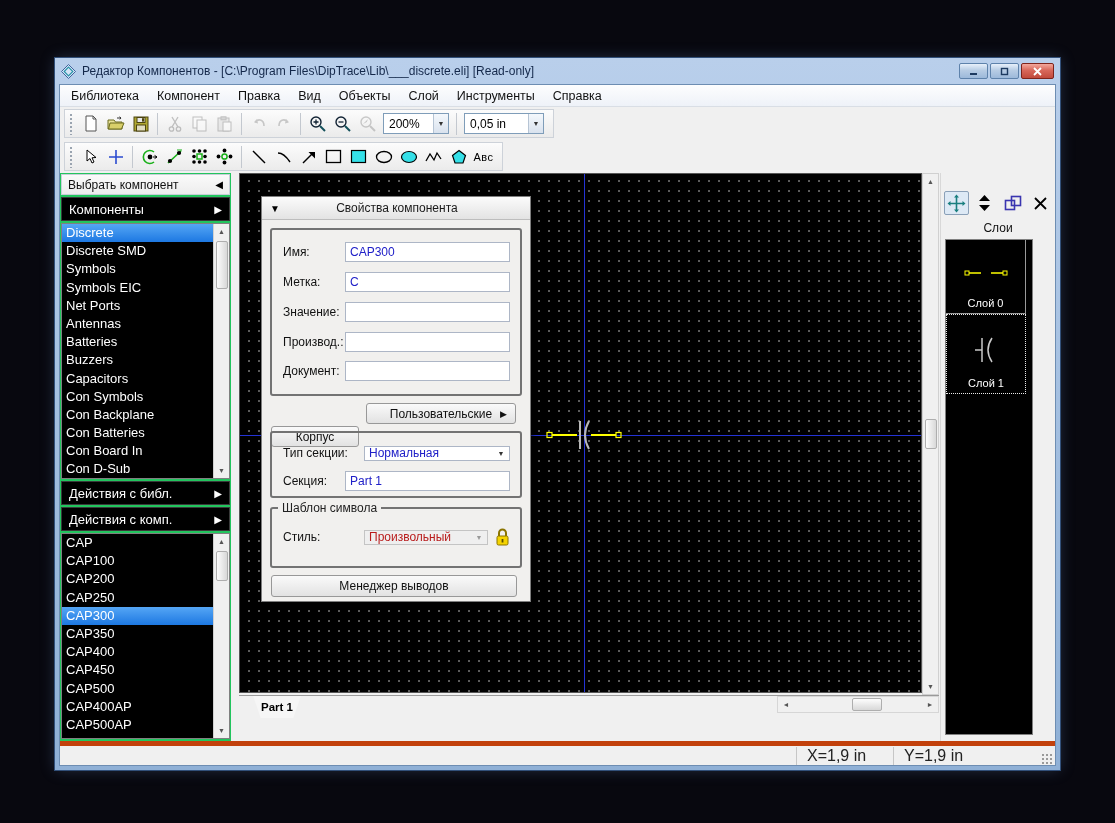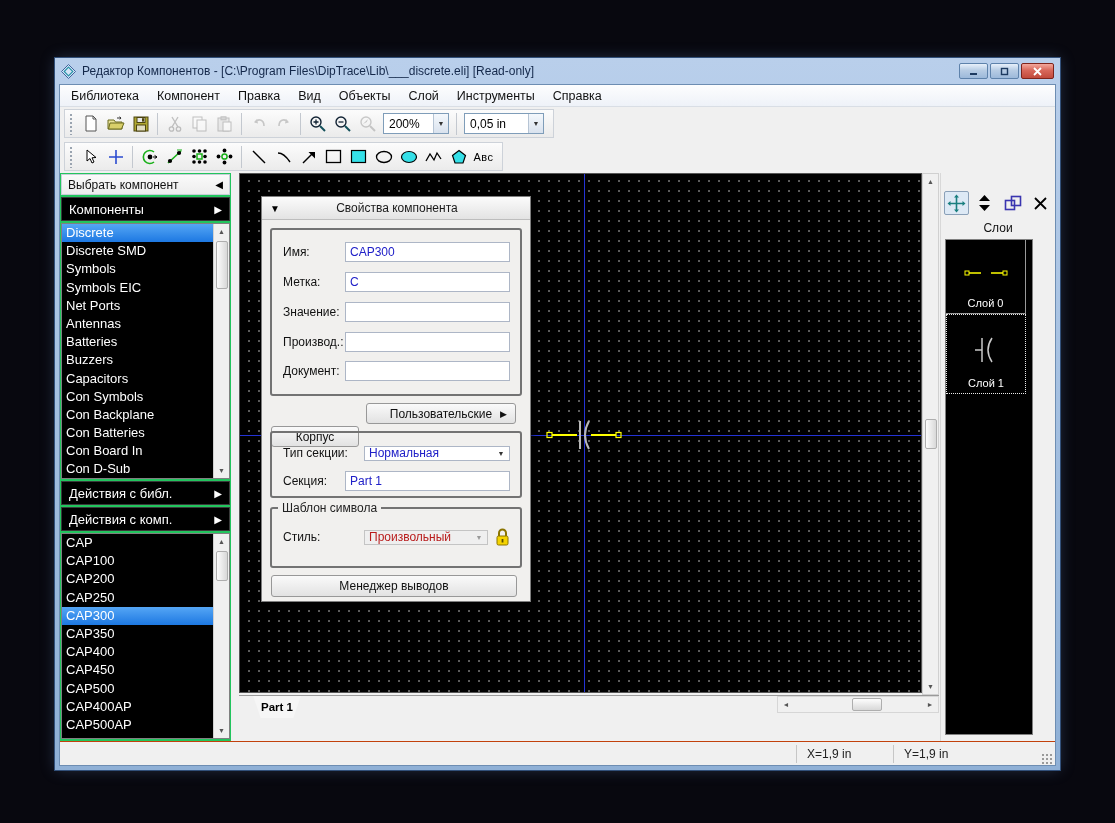--- a/index.html
+++ b/index.html
@@ -110,21 +110,21 @@
   .mini-btn.pressed { border:1px solid #8aa0b8; background:#dde9f5; border-radius:2px; }
   .layers-title { text-align:center; font-size:12px; color:#111; margin:6px 0 4px; }
   .layers-box { margin:0 22px 6px 4px; flex:1; background:#000; border:1px solid #808080; position:relative; }
   .layer-thumb { width:80px; height:74px; position:relative; display:flex; flex-direction:column; align-items:center; justify-content:flex-end;
                  border-right:1px solid #9a9a9a; border-bottom:1px solid #9a9a9a; }
   .layer-thumb.selected { height:80px; border:1px dotted #e8e8e8; }
   .layer-thumb .glyph { position:absolute; top:45%; left:50%; transform:translate(-50%,-50%); }
   .layer-label { color:#fff; font-size:11px; margin-bottom:4px; }
 
   
-  .statusbar { height:24px; background:#f0f0f0; border-top:1px solid #c2410c; display:flex; align-items:center; font-size:12px; color:#222; }
+  .statusbar { height:24px; background:#f0f0f0; border-top:5px solid #c2410c; display:flex; align-items:center; font-size:16px; color:#222; }
   .sb-spacer { flex:1; }
   .sb-cell { border-left:1px solid #c6c6c6; height:18px; display:flex; align-items:center; padding-left:10px; }
   .sb-x { width:97px; } .sb-y { width:148px; }
   .sb-grip { width:12px; height:12px; margin-right:2px; align-self:flex-end;
              background-image:radial-gradient(circle,#9a9a9a 1px,transparent 1.3px); background-size:4px 4px; }
   svg { display:block; }
 </style>
 </head>
 <body>
 

